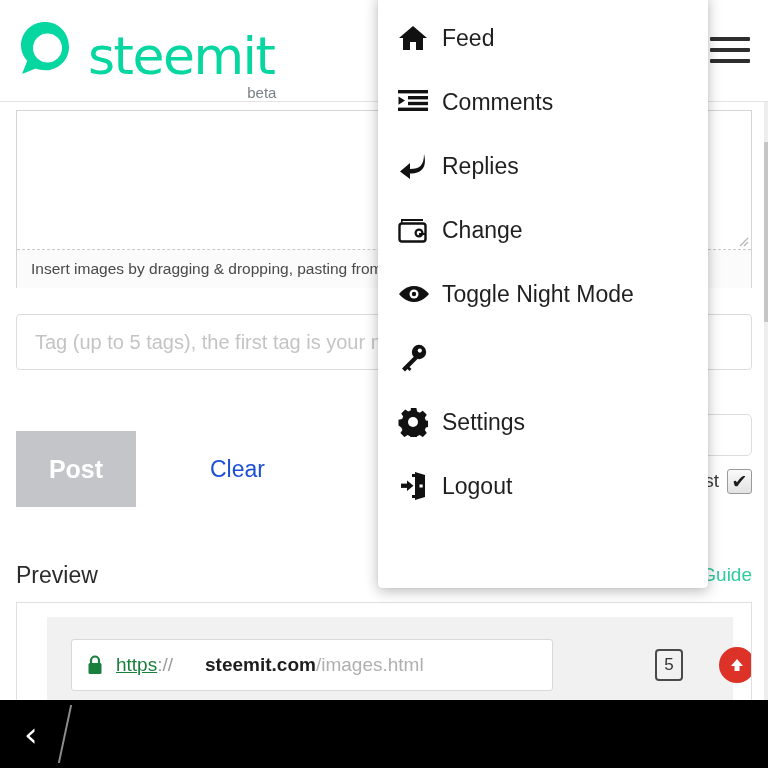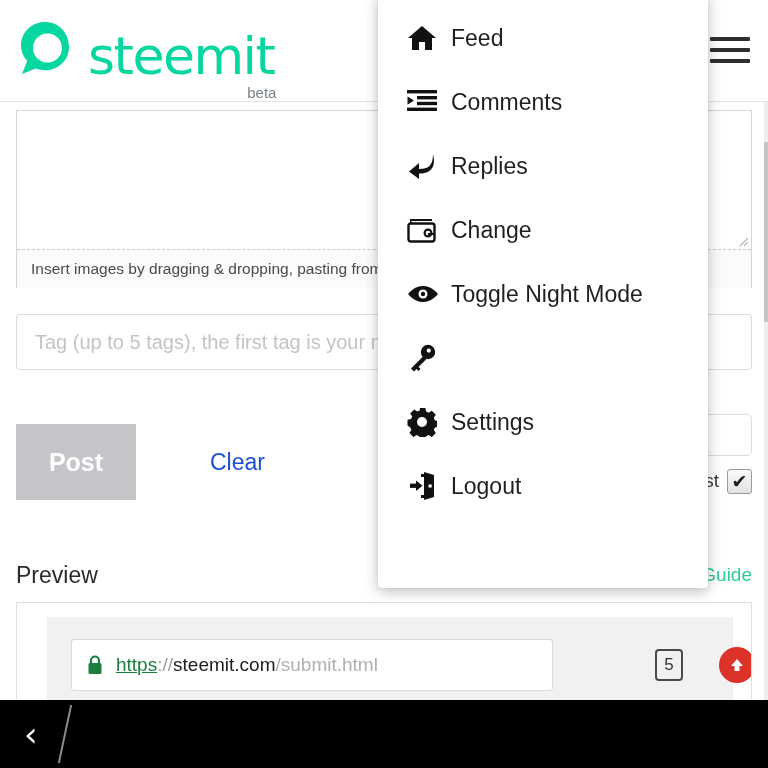--- a/index.html
+++ b/index.html
@@ -54,21 +54,21 @@
   .editor-hint .t1 { font-size:15.5px; color:#4a4a4a; }
   .editor-hint .t2 { font-size:15.5px; color:#2ecc9b; }
 
   .tag-field {
     position:absolute; left:16px; top:212px; width:736px; height:56px;
     border:1px solid #dcdcdc; border-radius:4px; background:#fff;
     display:flex; align-items:center; padding-left:18px; overflow:hidden;
   }
   .tag-field .ph { font-size:20px; color:#c4c4c4; white-space:nowrap; }
 
-  .actions { position:absolute; left:16px; top:322px; display:flex; align-items:center; }
+  .actions { position:absolute; left:16px; top:329px; display:flex; align-items:center; }
   .post-btn {
     width:120px; height:76px; background:#c3c5c8; color:#fff;
     display:flex; align-items:center; justify-content:center;
     font-size:25px; font-weight:bold; border:none;
   }
   .clear-link { margin-left:74px; font-size:23px; color:#1d4ed8; }
 
   .opt-field {
     position:absolute; left:452px; top:312px; width:300px; height:42px;
     border:1px solid #dcdcdc; border-radius:5px; background:#fff;
@@ -95,21 +95,21 @@
   .shot { position:absolute; left:30px; top:14px; right:18px; height:120px; background:#f1f1f1; }
   .urlbar {
     position:absolute; left:24px; top:22px; width:482px; height:52px;
     background:#fff; border:1px solid #d9d9d9; border-radius:3px;
     display:flex; align-items:center; padding-left:14px;
   }
   .lock { width:18px; height:22px; position:relative; margin-right:12px; }
   .url { font-size:19px; white-space:nowrap; }
   .url .scheme { color:#1a7f3c;text-decoration:underline; }
   .url .sep { color:#9b9b9b; }
-  .url .host { color:#1d1d1d; font-weight:normal; }
+  .url .host { color:#1d1d1d; font-weight:bold;margin-left:32px; }
   .url .path { color:#b0b0b0; }
   .tabcount {
     position:absolute; left:608px; top:32px; width:28px; height:32px;
     border:2.5px solid #4a4a4a; border-radius:4px;
     display:flex; align-items:center; justify-content:center;
     font-size:17px; color:#333; font-family:"Liberation Sans", sans-serif;
   }
   .uparrow {
     position:absolute; left:672px; top:30px; width:36px; height:36px;
     border-radius:50%; background:#dc3227;
@@ -122,21 +122,21 @@
 
   
   .menu {
     position:absolute; left:378px; top:-6px; width:330px; height:594px;
     background:#ffffff; border-radius:4px;
     box-shadow:0 3px 14px rgba(0,0,0,0.28), 0 0 1px rgba(0,0,0,0.18);
     overflow:hidden; z-index:20;
   }
   .menu-list { padding-top:12px; }
   .menu-item {
-    display:flex; align-items:center; height:64px; padding-left:29px;
+    display:flex; align-items:center; height:64px; padding-left:20px;
   }
   .menu-icon {
     width:44px; display:flex; align-items:center; justify-content:flex-start;
     color:#111; flex:0 0 auto;
   }
   .menu-label { font-size:23px; color:#1f1f1f; white-space:nowrap; }
 
   
   .sysnav {
     position:absolute; left:0; bottom:0; width:768px; height:68px; background:#000;
@@ -208,21 +208,21 @@
 
       <div class="preview-box">
         <div class="shot">
           <div class="urlbar">
             <span class="lock">
               <svg width="18" height="22" viewBox="0 0 18 22">
                 <path d="M5 9V6.5a4 4 0 0 1 8 0V9" stroke="#1a7f3c" stroke-width="2.2" fill="none"></path>
                 <rect x="2.5" y="9" width="13" height="11" rx="1.5" fill="#1a7f3c"></rect>
               </svg>
             </span>
-            <span class="url"><span class="scheme">https</span><span class="sep">://</span><span class="host">steemit.com</span><span class="path">/submit.html</span></span>
+            <span class="url"><span class="scheme">https</span><span class="sep">://</span><span class="host">steemit.com</span><span class="path">/images.html</span></span>
           </div>
           <div class="tabcount">5</div>
           <div class="uparrow">
             <svg width="20" height="20" viewBox="0 0 20 20">
               <path d="M10 4 L16 11 H12.5 V16 H7.5 V11 H4 Z" fill="#ffffff"></path>
             </svg>
           </div>
         </div>
       </div>
 

